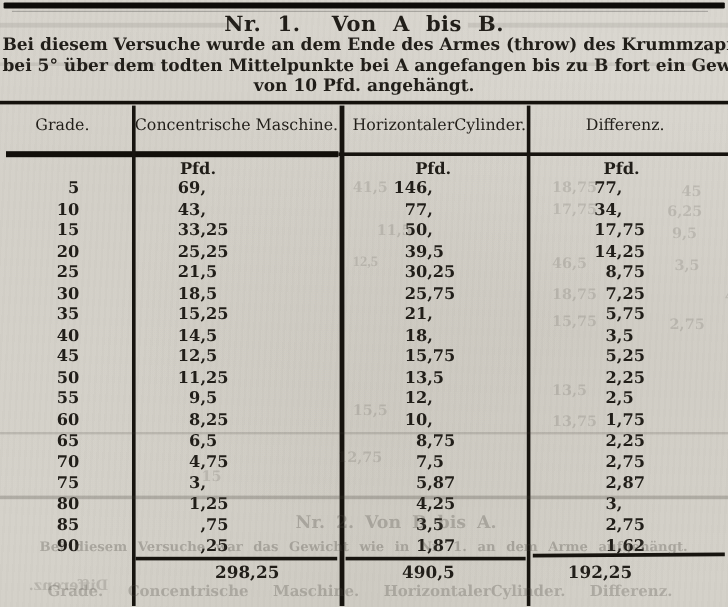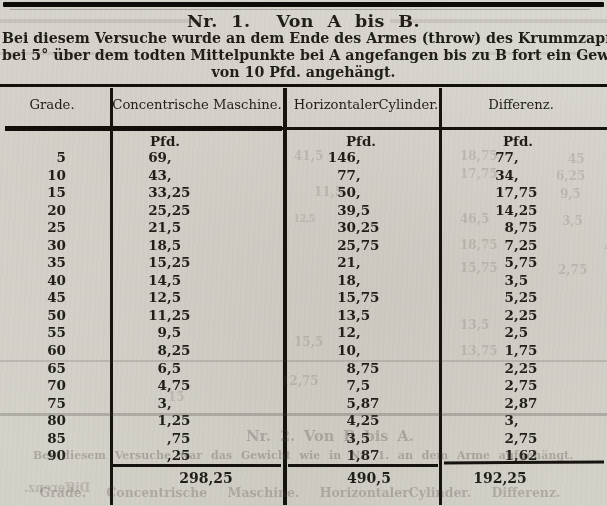--- a/index.html
+++ b/index.html
@@ -42,21 +42,21 @@
   .c1{width:173px;padding-left:21px;}
   .c2{width:157px;padding-left:37px;}
   .c3{width:167px;padding-left:38px;}
   .int{display:inline-block;width:36px;text-align:right;}
   .frac{display:inline-block;text-align:left;}
   .total-rule{position:absolute;height:2.5px;background:#17140f;}
   .tr1{left:113px;width:168px;top:464px;}
   .tr2{left:288px;width:150px;top:464px;}
   .tr3{left:444px;width:160px;top:461px;transform:rotate(-0.4deg);}
   .total{position:absolute;top:470px;transform:translateX(-50%);font-size:14px;font-weight:700;}
-  .t1{left:206px;} .t2{left:369px;} .t3{left:500px;text-align:right;}
+  .t1{left:206px;} .t2{left:357px;} .t3{left:500px;text-align:right;}
   #ghosts{position:absolute;left:0;top:0;width:607px;height:506px;pointer-events:none;}
   .ghost{position:absolute;color:#4a463f;font-weight:700;filter:blur(0.5px);white-space:nowrap;}
   .gnum{font-size:12px;opacity:.17;}
   .gline{transform:translateX(-50%);}
   .grule{position:absolute;background:#3f3b34;filter:blur(0.6px);}
   .mirror{transform:scaleX(-1);}
 </style>
 </head>
 <body>
 

